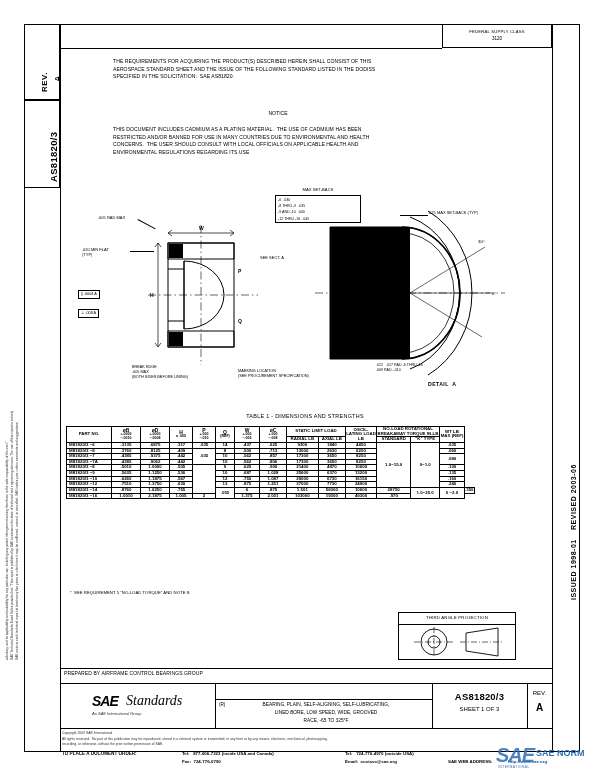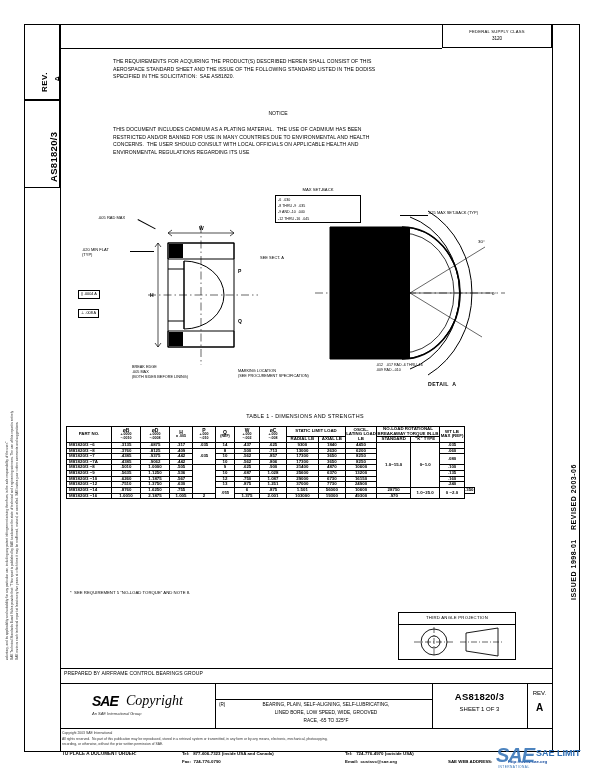--- a/index.html
+++ b/index.html
@@ -406,21 +406,21 @@
 
   <div class="lead" style="left:60px;top:683px;width:492px;height:1.2px;"></div>
 
   <div class="fr" style="left:60px;top:683px;width:155px;height:45px;border-width:0;"></div>
   <div class="lead" style="left:215px;top:683px;width:1px;height:45px;"></div>
   <div class="lead" style="left:432px;top:683px;width:1px;height:45px;"></div>
   <div class="lead" style="left:527px;top:683px;width:1px;height:45px;"></div>
   <div class="lead" style="left:60px;top:728px;width:492px;height:1.2px;"></div>
 
   <div class="t sae-logo" style="left:92px;top:693px;font-size:14px;">SAE</div>
-  <div class="t" style="left:126px;top:692px;font-size:14px;font-style:italic;font-family:'Liberation Serif',serif;">Copyright</div>
+  <div class="t" style="left:126px;top:692px;font-size:14px;font-style:italic;font-family:'Liberation Serif',serif;">Standards</div>
   <div class="t" style="left:92px;top:711px;font-size:4px;font-style:italic;color:#333;">An SAE International Group</div>
 
   <div class="lead" style="left:215px;top:699px;width:217px;height:.8px;"></div>
   <div class="t" style="left:219px;top:702px;font-size:4.6px;">(R)</div>
   <div class="t ctr" style="left:222px;top:702px;width:208px;font-size:4.8px;">BEARING, PLAIN, SELF-ALIGNING, SELF-LUBRICATING,</div>
   <div class="t ctr" style="left:222px;top:710px;width:208px;font-size:4.8px;">LINED BORE, LOW SPEED, WIDE, GROOVED</div>
   <div class="t ctr" style="left:222px;top:718px;width:208px;font-size:4.8px;">RACE, -65 TO 325°F</div>
 
   <div class="t ctr b" style="left:432px;top:691px;width:95px;font-size:9.5px;letter-spacing:.2px;">AS81820/3</div>
   <div class="t ctr" style="left:432px;top:706px;width:95px;font-size:6px;">SHEET 1 OF 3</div>
@@ -435,17 +435,17 @@
   <div class="t b" style="left:62px;top:751px;font-size:4.6px;">TO PLACE A DOCUMENT ORDER:</div>
   <div class="t b" style="left:182px;top:751px;font-size:4.4px;">Tel:   877-606-7323 (inside USA and Canada)</div>
   <div class="t b" style="left:182px;top:759px;font-size:4.4px;">Fax:  724-776-0790</div>
   <div class="t b" style="left:345px;top:751px;font-size:4.4px;">Tel:   724-776-4970 (outside USA)</div>
   <div class="t b" style="left:345px;top:759px;font-size:4.4px;">Email:  custsvc@sae.org</div>
   <div class="t b" style="left:448px;top:759px;font-size:4.4px;">SAE WEB ADDRESS:</div>
   <div class="t b" style="left:508px;top:759px;font-size:4.4px;color:#1a4fa0;">http://www.sae.org</div>
 
   <div style="position:absolute;left:496px;top:743px;width:100px;height:30px;">
     <div class="t sae-logo" style="left:0;top:0;font-size:20px;color:#2f6fb5;opacity:.85;">SAE</div>
-    <div class="t b" style="left:40px;top:5px;font-size:9px;color:#2f6fb5;">SAE LIMIT</div>
+    <div class="t b" style="left:40px;top:5px;font-size:9px;color:#2f6fb5;">SAE NORM</div>
     <div class="t" style="left:2px;top:22px;font-size:3.2px;color:#2f6fb5;letter-spacing:.5px;">INTERNATIONAL</div>
   </div>
 
 </div>
 
 </body></html>

